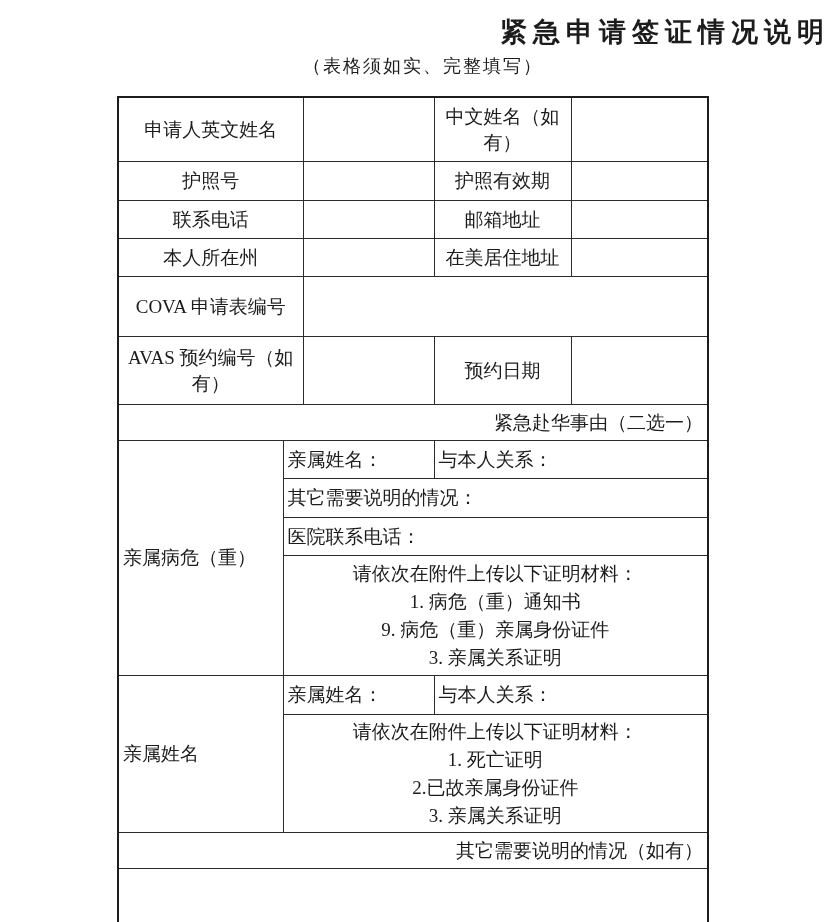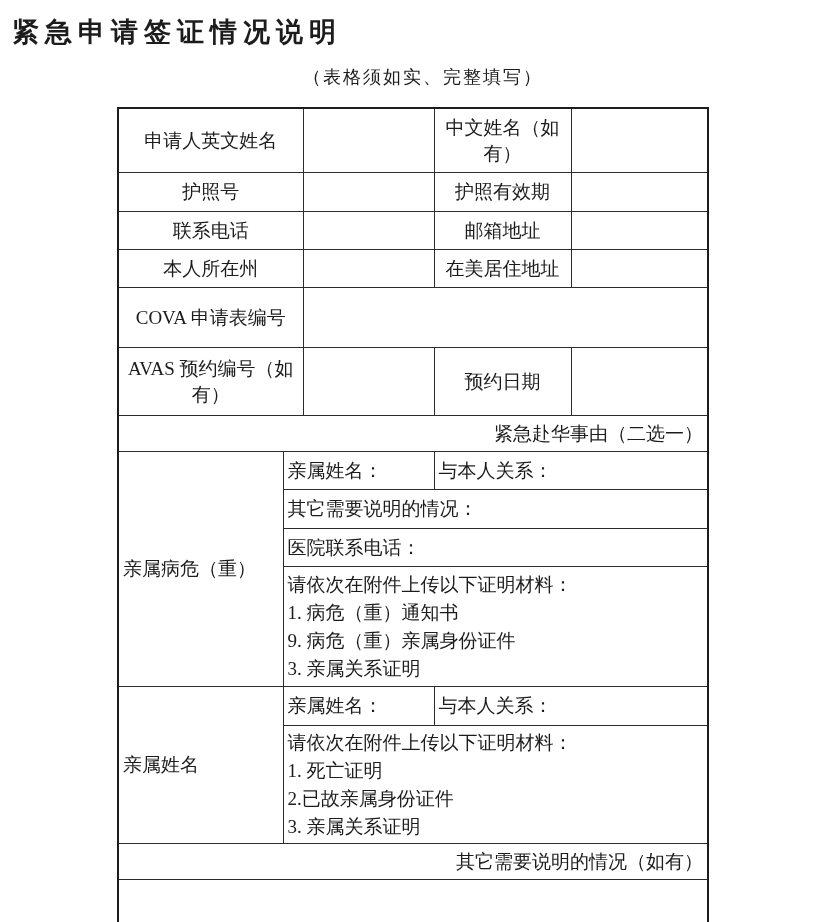--- a/index.html
+++ b/index.html
@@ -12,25 +12,25 @@
     height: 922px;
     font-family: "Liberation Serif", "DejaVu Serif", serif;
     color: #1c1c1c;
     overflow: hidden;
   }
   .doc-title {
     margin: 14px 0 0 0;
     font-size: 27px;
     font-weight: 600;
     letter-spacing: 6px;
-    text-align: left;
+    text-align: right;
     padding-left: 12px;
   }
   .doc-subtitle {
-    margin-top: 15px;
+    margin-top: 4px;
     font-size: 18px;
     letter-spacing: 2px;
     text-align: center;
     font-weight: 400;
     padding-left: 16px;
   }
   table.form {
     border-collapse: collapse;
     table-layout: fixed;
     width: 590px;
@@ -43,21 +43,21 @@
     vertical-align: middle;
     padding: 2px 4px;
     line-height: 1.35;
     overflow: hidden;
   }
   td.lbl   { text-align: center; }
   td.hdr   { text-align: right; padding-right: 84px; }
   td.sec-lbl { text-align: left; }
   td.cnt   { text-align: left; padding-left: 12px; }
   td.list  { padding-top: 6px; padding-bottom: 6px; }
-  td.list div { line-height: 28px; }
+  td.list div { line-height: 28px; text-align: center; }
   td.blank { height: 97px; }
 </style>
 </head>
 <body>
 
 <div>
   <h1 class="doc-title">紧急申请签证情况说明</h1>
   <div class="doc-subtitle">（表格须如实、完整填写）</div>
 
   <table class="form">

